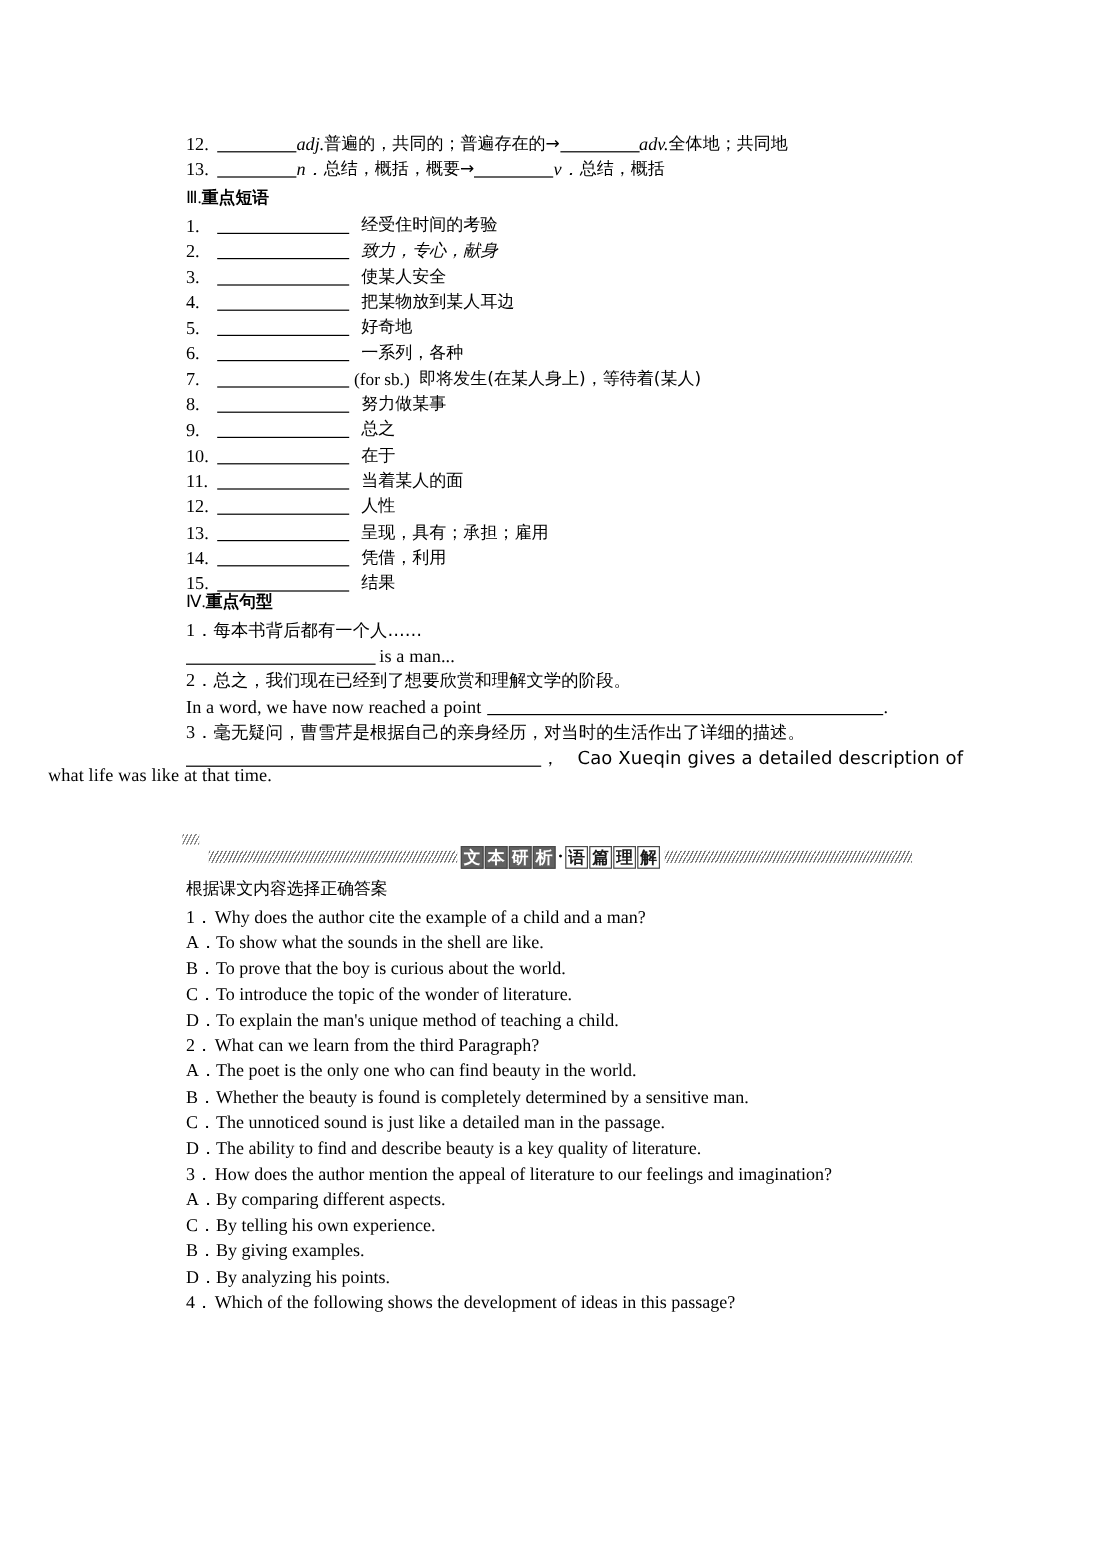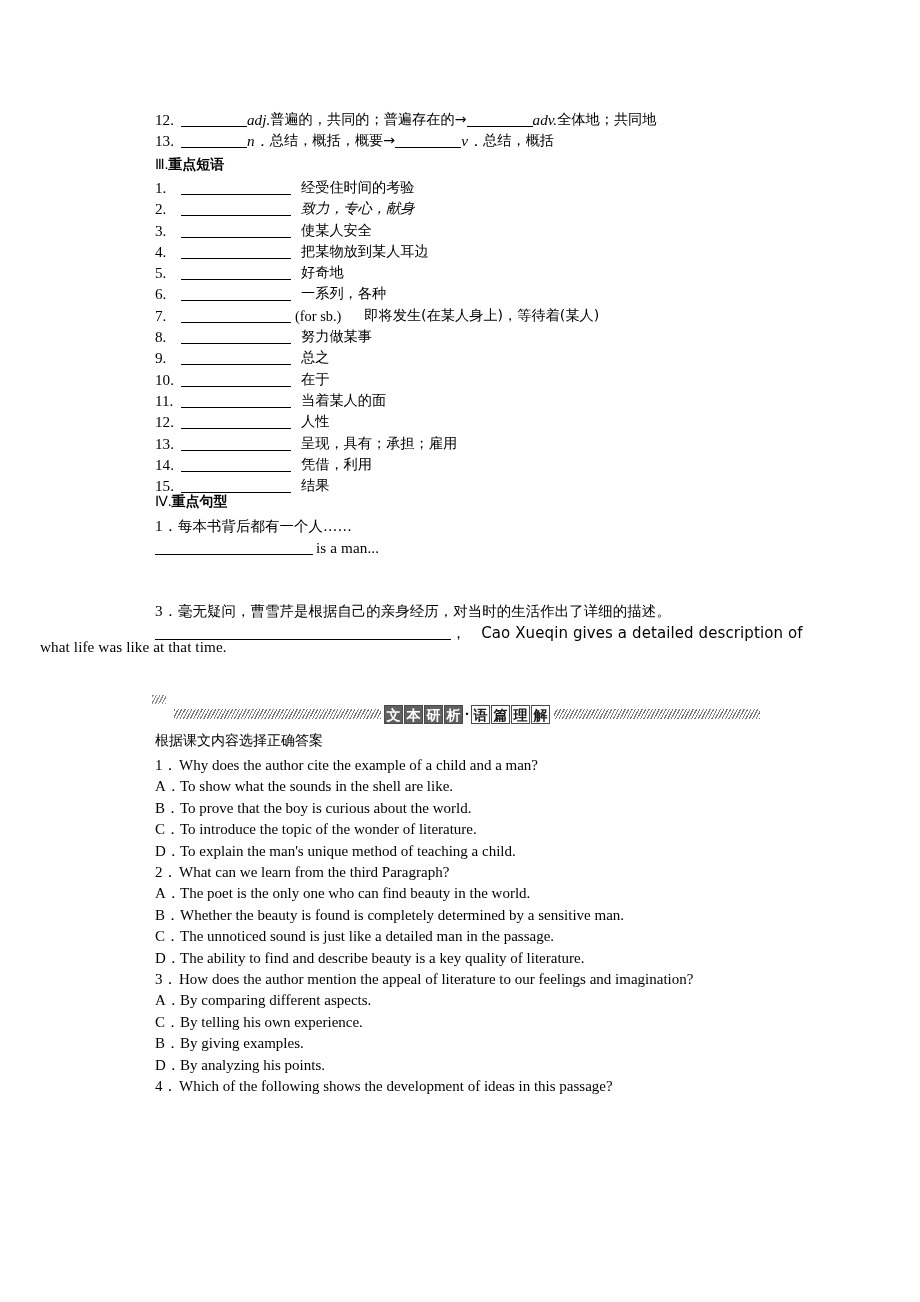--- a/index.html
+++ b/index.html
@@ -206,21 +206,21 @@
     <div class="row"><span class="idx">2.</span><span class="gap" style="width:110px;"></span><span class="mean" style="padding-left:10px;font-style:italic;">致力，专心，献身</span></div>
 
     <div class="row"><span class="idx">3.</span><span class="gap" style="width:110px;"></span><span class="mean" style="padding-left:10px;">使某人安全</span></div>
 
     <div class="row"><span class="idx">4.</span><span class="gap" style="width:110px;"></span><span class="mean" style="padding-left:10px;">把某物放到某人耳边</span></div>
 
     <div class="row"><span class="idx">5.</span><span class="gap" style="width:110px;"></span><span class="mean" style="padding-left:10px;">好奇地</span></div>
 
     <div class="row"><span class="idx">6.</span><span class="gap" style="width:110px;"></span><span class="mean" style="padding-left:10px;">一系列，各种</span></div>
 
-    <div class="row"><span class="idx">7.</span><span class="gap" style="width:110px;"></span><span class="tail" style="padding-left:4px;">(for sb.)</span><span class="mean" style="padding-left:23px;">即将发生(在某人身上)，等待着(某人)</span></div>
+    <div class="row"><span class="idx">7.</span><span class="gap" style="width:110px;"></span><span class="tail" style="padding-left:4px;">(for sb.)</span><span class="mean" style="padding-left:8px;">即将发生(在某人身上)，等待着(某人)</span></div>
 
     <div class="row"><span class="idx">8.</span><span class="gap" style="width:110px;"></span><span class="mean" style="padding-left:10px;">努力做某事</span></div>
 
     <div class="row"><span class="idx">9.</span><span class="gap" style="width:110px;"></span><span class="mean" style="padding-left:10px;">总之</span></div>
 
     <div class="row"><span class="idx">10.</span><span class="gap" style="width:110px;"></span><span class="mean" style="padding-left:10px;">在于</span></div>
 
     <div class="row"><span class="idx">11.</span><span class="gap" style="width:110px;"></span><span class="mean" style="padding-left:10px;">当着某人的面</span></div>
 
     <div class="row"><span class="idx">12.</span><span class="gap" style="width:110px;"></span><span class="mean" style="padding-left:10px;">人性</span></div>
@@ -238,20 +238,28 @@
 
   <div class="block" style="left:155px; top:515px;">
     <div class="ln">
       <span class="num">1．</span><span class="cn">每本书背后都有一个人……</span>
     </div>
     <div class="ln" style="padding-left:0px;text-align:right;">
       <span class="blank" style="width:158px;"></span><span style="padding-left:3px;">is a man...</span>
     </div>
   </div>
 
+  <div class="block" style="left:155px; top:557px;">
+    <div class="ln">
+      <span class="num">2．</span><span class="cn">总之，我们现在已经到了想要欣赏和理解文学的阶段。</span>
+    </div>
+    <div class="ln">
+      <span>In a word, we have now reached a point</span><span class="blank" style="width:330px; margin-left:5px;"></span><span>.</span>
+    </div>
+  </div>
 
   <div class="block" style="left:155px; top:600px;">
     <div class="ln">
       <span class="num">3．</span><span class="cn">毫无疑问，曹雪芹是根据自己的亲身经历，对当时的生活作出了详细的描述。</span>
     </div>
     <div class="ln">
       <span class="blank" style="width:296px;"></span><span class="cn" style="font-size:15px;">，　Cao Xueqin gives a detailed description of</span>
     </div>
   </div>
   <div class="block ln" style="left:40px; top:636px;">what life was like at that time.</div>

